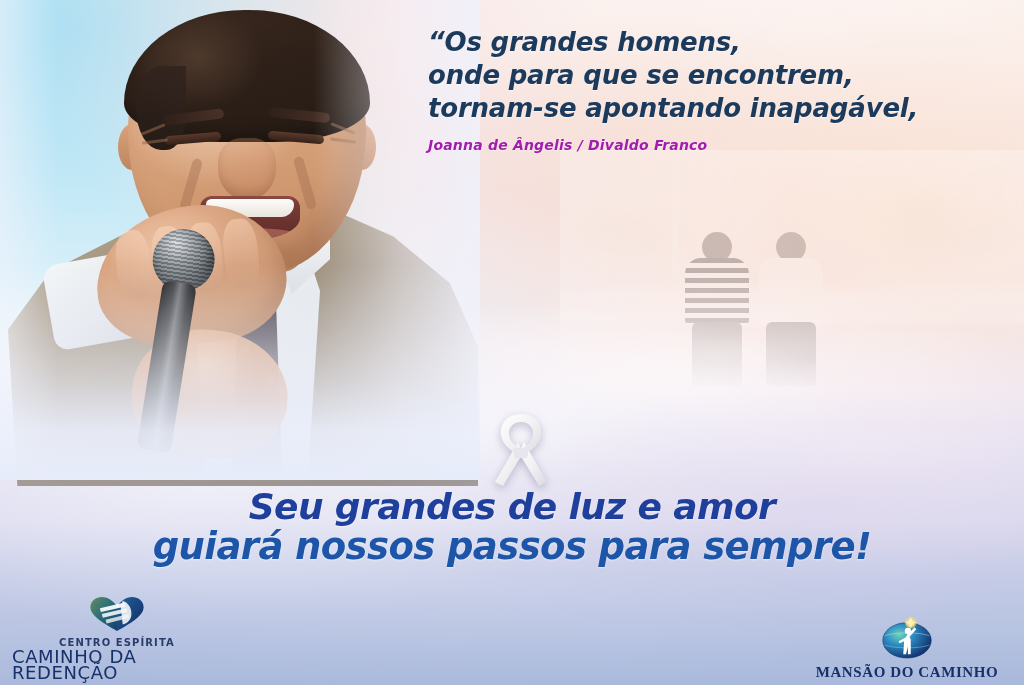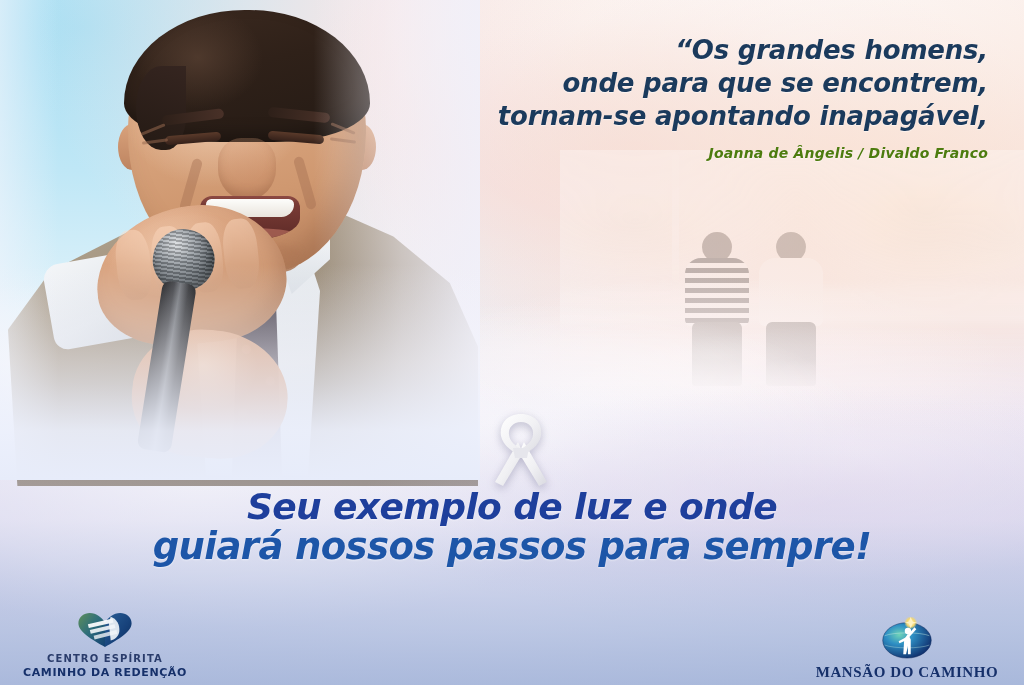--- a/index.html
+++ b/index.html
@@ -332,44 +332,43 @@
       radial-gradient(50% 50% at 44% 28%, rgba(255,228,206,0.45), rgba(255,255,255,0) 70%),
       linear-gradient(172deg, #e0ab88 0%, #cf9775 48%, #b9825f 100%);
     transform: rotate(5deg);
     z-index: 5;
     opacity: 0.95;
   }
 
   
   .quote {
     position: absolute;
-    right: 36px; top: 34px;
+    right: 36px; top: 26px;
     width: 560px;
-    text-align: right;
     z-index: 20;
   }
   .quote-line {
     font-family: "DejaVu Sans", "Liberation Sans", sans-serif;
     font-style: italic;
     font-weight: 700;
     font-size: 26px;
     line-height: 33px;
     letter-spacing: -0.2px;
     color: #1b3a5c;
     white-space: nowrap;
     text-shadow: 0 1px 1px rgba(255,255,255,0.55);
   }
   .quote-author {
     margin-top: 12px;
     font-family: "DejaVu Sans", "Liberation Sans", sans-serif;
     font-style: italic;
     font-weight: 700;
     font-size: 14px;
     letter-spacing: 0.2px;
-    color: #4d7c0f;
+    color: #a21caf;
     text-shadow: 0 1px 1px rgba(255,255,255,0.5);
   }
 
   
   .ribbon {
     position: absolute;
     left: 487px; top: 412px;
     width: 68px; height: 76px;
     z-index: 20;
     filter: drop-shadow(0 3px 4px rgba(90,90,130,0.35));
@@ -398,37 +397,37 @@
 
   
   .logo-block {
     position: absolute;
     bottom: 4px;
     z-index: 22;
     display: flex;
     flex-direction: column;
     align-items: center;
   }
-  .logo-left  { left: 0;  width: 210px; }
+  .logo-left  { left: 12px;  width: 210px; }
   .logo-right { right: 12px; width: 210px; }
 
   .logo-mark { display: block; }
 
   .logo-text-sm {
     font-family: "DejaVu Sans", "Liberation Sans", sans-serif;
     font-weight: 700;
     font-size: 10px;
     letter-spacing: 1.1px;
     color: #2a3c6b;
     line-height: 12px;
   }
   .logo-text-lg {
     font-family: "DejaVu Sans", "Liberation Sans", sans-serif;
-    font-weight: 700;
-    font-size: 11px;
+    font-weight: 400;
+    font-size: 18px;
     letter-spacing: 0.6px;
     color: #16306a;
     line-height: 16px;
   }
   .logo-text-mc {
     font-family: Liberation Serif, serif;
     font-weight: 700;
     font-size: 15px;
     letter-spacing: 0.6px;
     color: #16306a;
@@ -531,21 +530,21 @@
       <path d="M37 30 L60 70 L52 74 L32 41 Z" fill="url(#ribGrad)"></path>
 
       <path d="M34 2 C20 2 12 12 14 24 C16 34 26 40 34 44 C42 40 52 34 54 24 C56 12 48 2 34 2 Z
                M34 10 C42 10 47 16 46 23 C45 30 39 34 34 37 C29 34 23 30 22 23 C21 16 26 10 34 10 Z" fill="url(#ribGrad)" fill-rule="evenodd"></path>
 
       <path d="M26 36 L42 36 L40 46 L28 46 Z" fill="#e6e6ec"></path>
     </svg>
   </div>
 
   <div class="headline">
-    <div class="hl-line hl-2">Seu exemplo de luz e onde</div>
+    <div class="hl-line hl-2">Seu grandes de luz e amor</div>
     <div class="hl-line hl-3">guiará nossos passos para sempre!</div>
   </div>
 
   <div class="logo-block logo-left">
     <span class="logo-mark">
       <svg viewBox="0 0 64 40" width="62" height="38" aria-hidden="true">
         <defs>
           <linearGradient id="heartL" x1="0" y1="0" x2="1" y2="1">
             <stop offset="0%" stop-color="#5f8f5a"></stop>
             <stop offset="45%" stop-color="#2f6f7a"></stop>

